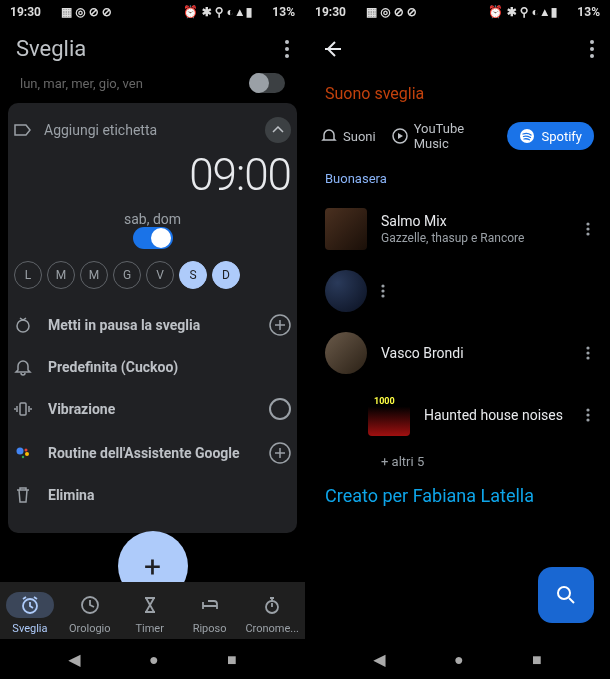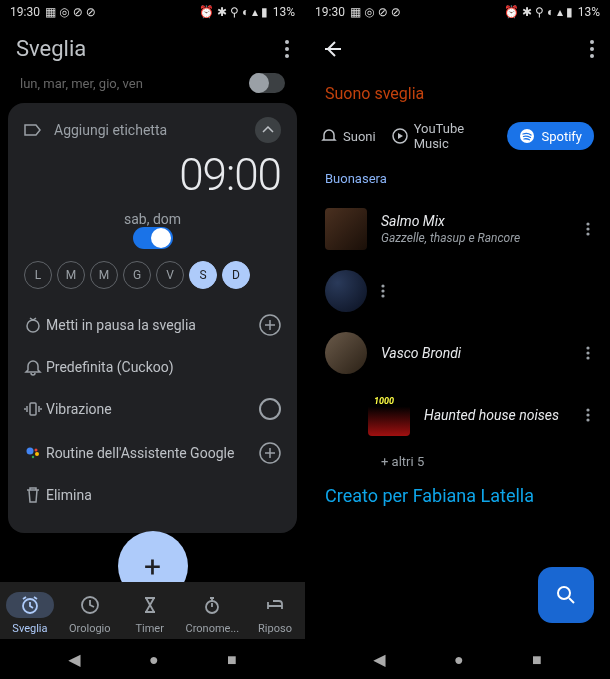--- a/index.html
+++ b/index.html
@@ -17,42 +17,42 @@
   
   .statusbar {
     height: 24px;
     display: flex;
     align-items: center;
     justify-content: space-between;
     padding: 0 10px;
     font-size: 12px;
     color: #ddd;
   }
-  .statusbar .left, .statusbar .right { display: flex; align-items: flex-end; gap: 5px; }
+  .statusbar .left, .statusbar .right { display: flex; align-items: flex-end; gap: 20px; font-weight: bold; }
 
   
   .topbar { display: flex; align-items: center; justify-content: space-between; padding: 12px 16px; }
   .topbar h1 { font-size: 22px; font-weight: 400; color: #bfc3c7; }
 
   .content-left { flex: 1; padding: 0 8px; overflow: hidden; position: relative; }
 
   .cutoff-row { display: flex; align-items: center; justify-content: space-between; padding: 0 12px 10px; color: #666; font-size: 13px; }
   .toggle-off {
     width: 36px; height: 20px; border-radius: 10px;
     background: #3c4043; position: relative;
   }
   .toggle-off::after {
     content: ""; position: absolute; width: 20px; height: 20px; border-radius: 50%;
     background: #9aa0a6; left: 0; top: 0;
   }
 
   .alarm-card {
     background: #202124;
-    border-radius: 16px;
-    padding: 14px 16px 18px;
+    border-radius: 10px;
+    padding: 14px 6px 18px;
     position: relative;
   }
   .label-row { display: flex; align-items: center; justify-content: space-between; margin-bottom: 10px; }
   .label-row .text { color: #9aa0a6; font-size: 14px; }
   .label-row-left { display: flex; align-items: center; gap: 12px; }
   .chevron-circle {
     width: 26px; height: 26px; border-radius: 50%; background: #3c4043;
     display: flex; align-items: center; justify-content: center; color: #bdc1c6;
   }
   .big-time { font-size: 44px; font-weight: 300; color: #e8eaed; line-height: 1; margin: 6px 0 14px; letter-spacing: -1px; text-align: right; }
@@ -72,21 +72,21 @@
     width: 28px; height: 28px; border-radius: 50%;
     border: 1px solid #5f6368; color: #9aa0a6; font-size: 12px;
     display: flex; align-items: center; justify-content: center;
   }
   .chip.on { background: #aecbfa; color: #202124; border-color: #aecbfa; }
 
   .setting-row {
     display: flex; align-items: center; justify-content: space-between;
     padding: 11px 0;
   }
-  .setting-row .left { display: flex; align-items: center; gap: 4px; color: #bdc1c6; font-size: 14px; }
+  .setting-row .left { display: flex; align-items: center; gap: 16px; color: #bdc1c6; font-size: 14px; font-weight: bold; }
   .setting-row .icon { width: 18px; color: #9aa0a6; display: flex; justify-content: center; }
   .circle-outline {
     width: 22px; height: 22px; border-radius: 50%; border: 2px solid #9aa0a6;
   }
 
   .fab {
     position: absolute; top: 458px; left: 50%; transform: translateX(-50%);
     width: 70px; height: 70px; border-radius: 50%; background: #aecbfa;
     display: flex; align-items: center; justify-content: center; font-size: 30px; color: #202124;
     z-index: 5;
@@ -114,21 +114,21 @@
 
   .source-row { display: flex; align-items: center; gap: 16px; padding: 0 16px 16px; font-size: 13px; }
   .source-item { display: flex; align-items: center; gap: 6px; color: #bdc1c6; }
   .source-pill {
     background: #1a73e8; color: #fff; border-radius: 16px;
     padding: 6px 12px; display: flex; align-items: center; gap: 6px;
   }
 
   .section-label { color: #8ab4f8; font-size: 13px; padding: 4px 20px 12px; }
 
-  .song-item { display: flex; align-items: center; gap: 14px; padding: 10px 20px; font-style: italic; }
+  .song-item { display: flex; align-items: center; gap: 14px; padding: 10px 20px; }
   .thumb {
     width: 42px; height: 42px; border-radius: 4px; background:#333;
     display:flex; align-items:center; justify-content:center; flex-shrink:0;
   }
   .thumb.round { border-radius: 50%; }
   .song-text { flex: 1; }
   .song-title { font-size: 14px; color: #e8eaed; }
   .song-sub { font-size: 12px; color: #9aa0a6; margin-top: 2px; }
 
   .more-link { color: #9aa0a6; font-size: 13px; padding: 8px 20px 4px 76px; }
@@ -315,36 +315,36 @@
               <path d="M5 3h10M5 17h10M6 3l4 7-4 7M14 3l-4 7 4 7" stroke="#9aa0a6" stroke-width="1.8" fill="none"></path>
             </svg>
           </span>
         </div>
       <span>Timer</span>
     </div>
     <div class="tab">
       <div class="tab-icon-bg">
           <span>
             <svg width="20" height="20" viewBox="0 0 20 20">
+              <path d="M3 14V7M3 11h14v3M17 14V9a3 3 0 00-3-3H8" stroke="#9aa0a6" stroke-width="1.8" fill="none"></path>
+            </svg>
+          </span>
+        </div>
+      <span>Riposo</span>
+    </div>
+    <div class="tab">
+      <div class="tab-icon-bg">
+          <span>
+            <svg width="20" height="20" viewBox="0 0 20 20">
               <circle cx="10" cy="12" r="6" fill="none" stroke="#9aa0a6" stroke-width="1.8"></circle>
               <path d="M8 3h4M10 3v3M10 8v4" stroke="#9aa0a6" stroke-width="1.8"></path>
             </svg>
           </span>
         </div>
       <span>Cronome...</span>
-    </div>
-    <div class="tab">
-      <div class="tab-icon-bg">
-          <span>
-            <svg width="20" height="20" viewBox="0 0 20 20">
-              <path d="M3 14V7M3 11h14v3M17 14V9a3 3 0 00-3-3H8" stroke="#9aa0a6" stroke-width="1.8" fill="none"></path>
-            </svg>
-          </span>
-        </div>
-      <span>Riposo</span>
     </div>
   </div>
 
   <div class="navbar">
     <span>◀</span>
     <span>●</span>
     <span>■</span>
   </div>
 </div>
 

